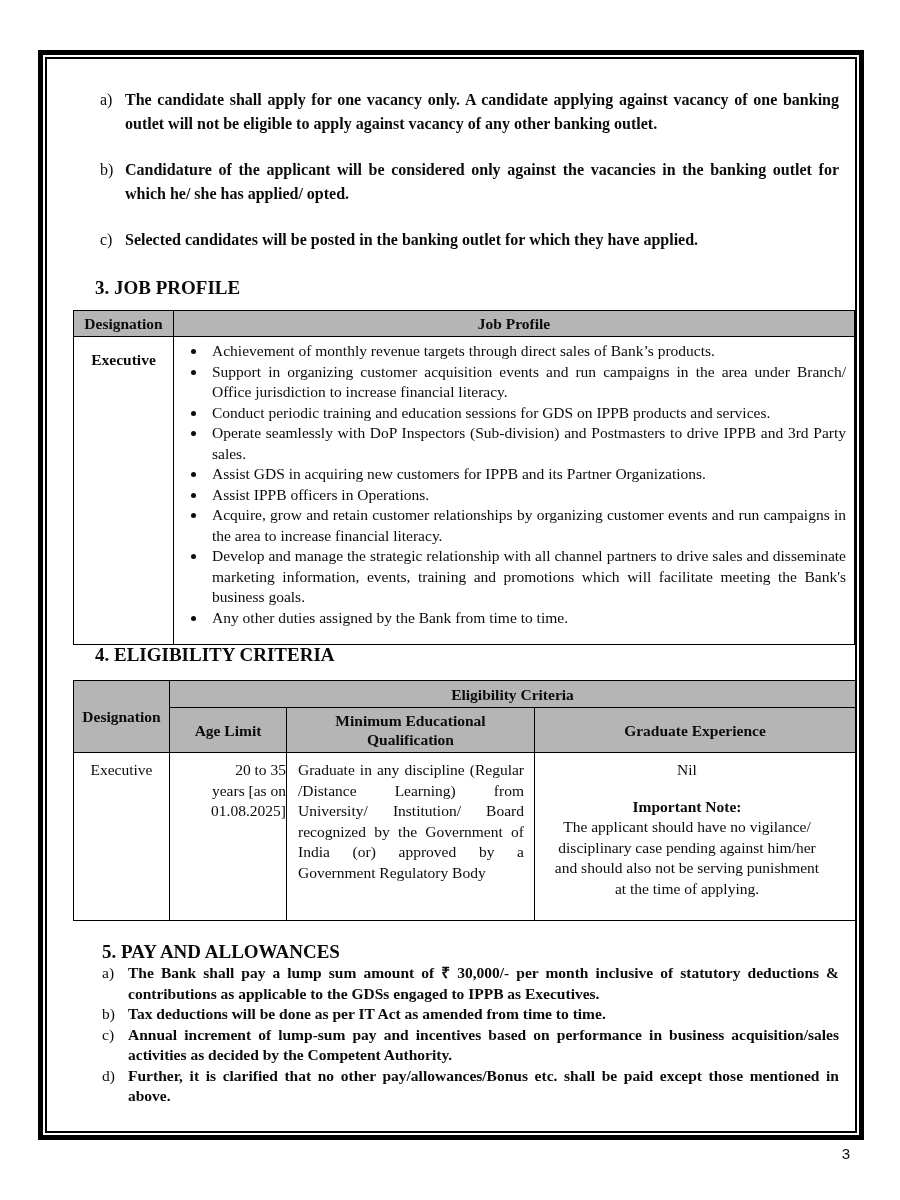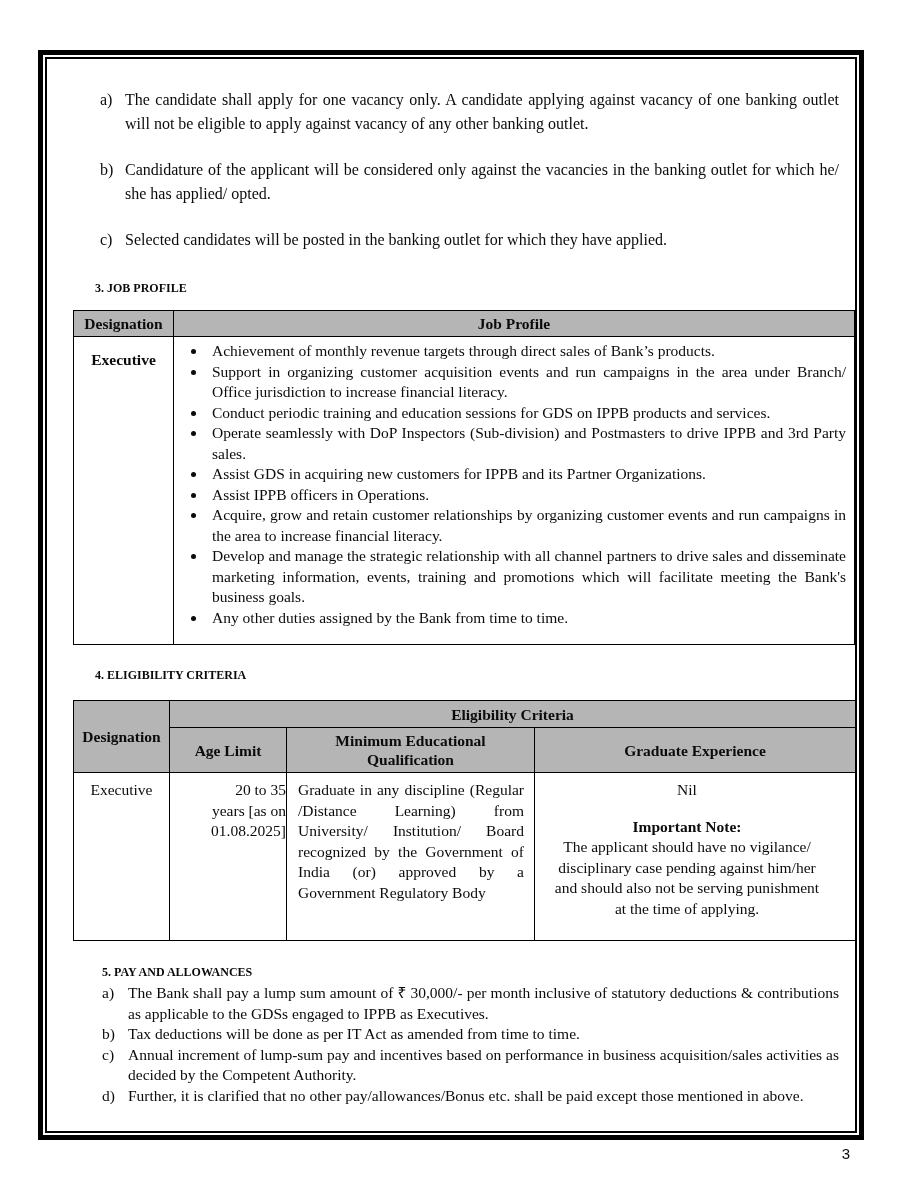--- a/index.html
+++ b/index.html
@@ -21,33 +21,33 @@
     position:absolute; inset:2px;
     border:2px solid #000;
     padding:29px 8px 0 0;
     overflow:hidden;
   }
   
   .alpha-list { margin-left:53px; margin-right:8px; }
   .alpha-item { display:flex; font-size:16px; line-height:24px; }
   .alpha-item + .alpha-item { margin-top:22px; }
   .alpha-item .marker { flex:0 0 25px; }
-  .alpha-item .text { flex:1; text-align:justify; }
+  .alpha-item .text { flex:1; text-align:justify;font-weight:bold; }
   
   .pay-list { margin-left:55px; margin-right:8px; }
   .pay-list .alpha-item { font-size:15.5px; line-height:20.5px; }
   .pay-list .alpha-item + .alpha-item { margin-top:0; }
   .pay-list .alpha-item .marker { flex:0 0 26px; }
   
   .section-heading {
-    font-weight:bold; font-size:12px; line-height:20px;
+    font-weight:bold; font-size:19px; line-height:20px;
     margin-left:48px;
   }
   .h-job  { margin-top:26px; margin-bottom:12px; }
-  .h-elig { margin-top:20px; margin-bottom:15px; }
+  .h-elig { margin-bottom:15px; }
   .h-pay  { margin-top:21px; margin-bottom:1px; margin-left:55px; }
   
   table {
     border-collapse:collapse;
     margin-left:26px;
     width:782px;
     table-layout:fixed;
     font-size:15.5px;
   }
   table, th, td { border:1.6px solid #000; }

